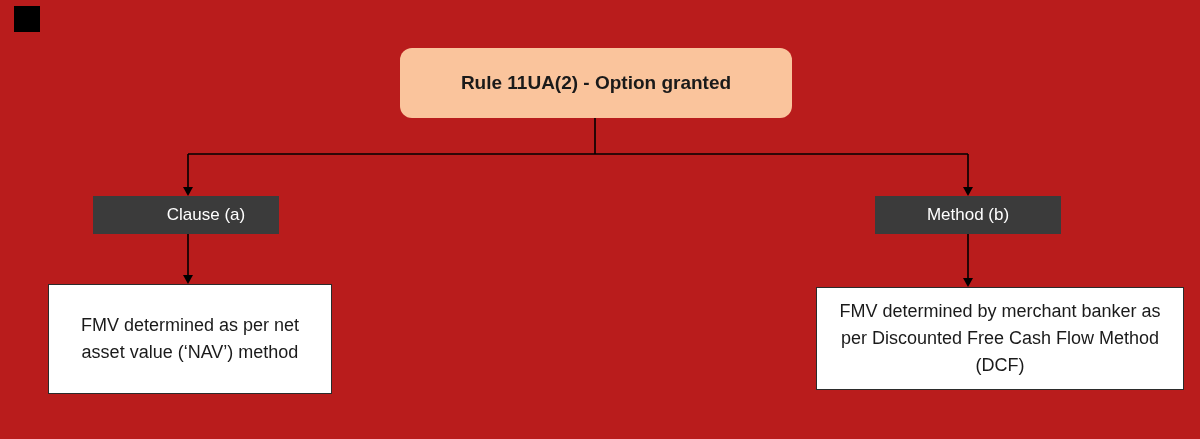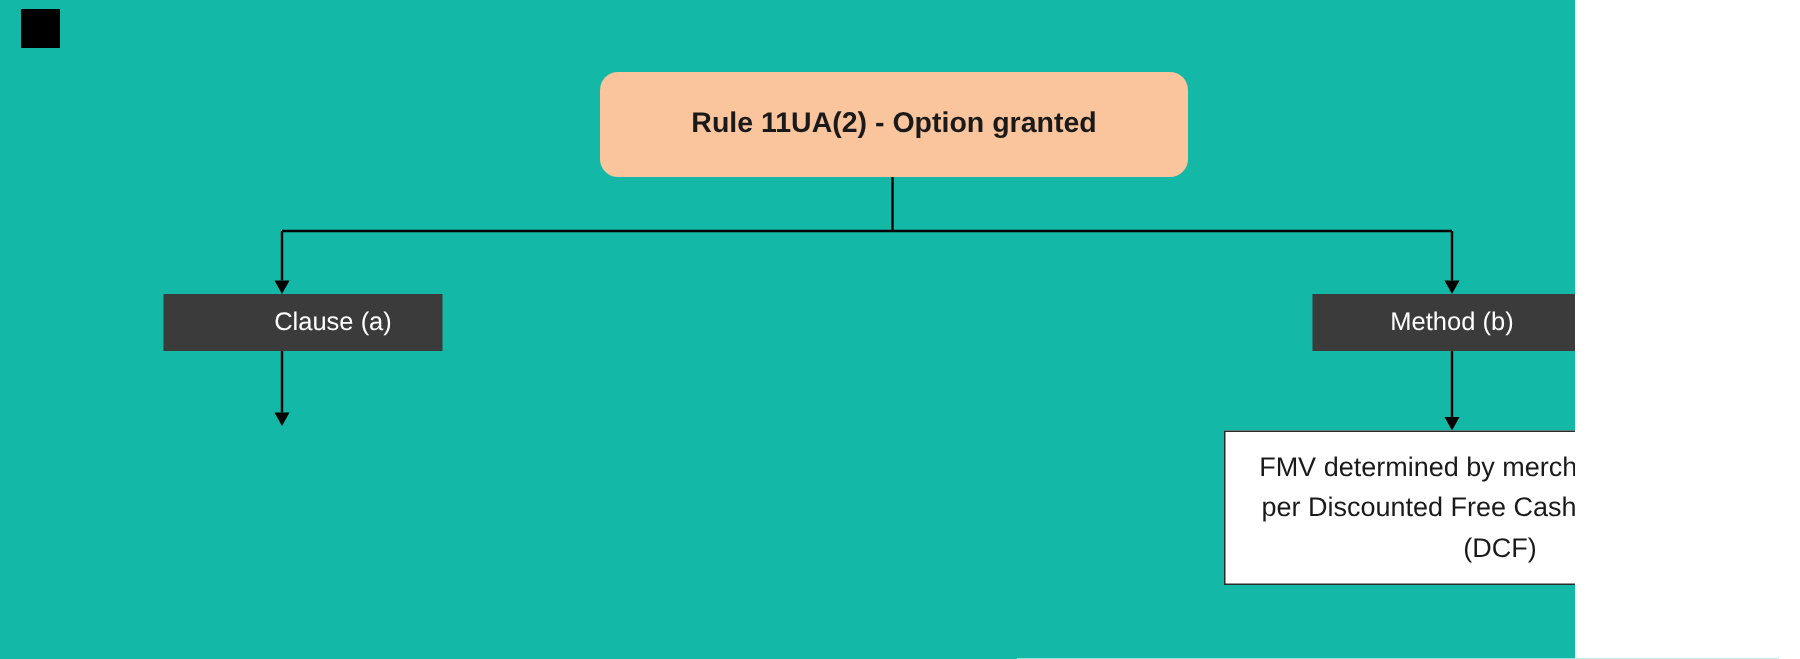--- a/index.html
+++ b/index.html
@@ -3,23 +3,23 @@
 <meta charset="utf-8">
 <style>
   html, body {
     margin: 0;
     padding: 0;
     background: #ffffff;
     font-family: "Liberation Sans", sans-serif;
   }
   .canvas {
     position: relative;
-    width: 1050px;
+    width: 1200px;
     height: 439px;
-    background: #14b8a6;
+    background: #b91c1c;
     overflow: hidden;
   }
   .corner-mark {
     position: absolute;
     left: 14px;
     top: 6px;
     width: 26px;
     height: 26px;
     background: #000000;
   }
@@ -49,21 +49,21 @@
     font-weight: bold;
     font-size: 19px;
     line-height: 1.35;
     color: #1a1a1a;
   }
   .clause-node {
     width: 186px;
     height: 38px;
     font-size: 17px;
   }
-  .clause-a { left: 109px;  top: 196px; padding-left: 40px; }
+  .clause-a { left: 93px;  top: 196px; padding-left: 40px; }
   .clause-b { left: 875px; top: 196px; }
   .desc-node {
     background: #ffffff;
     border: 1px solid #2b2b2b;
     font-size: 18px;
     line-height: 1.5;
     color: #1a1a1a;
     padding: 6px 10px;
   }
   .desc-a { left: 48px;  top: 284px; width: 284px; height: 110px; }
@@ -100,18 +100,21 @@
   </div>
 
   <div class="node clause-node clause-a" style="background: rgb(59, 59, 59); color: rgb(255, 255, 255);">
     <span>Clause (a)</span>
   </div>
 
   <div class="node clause-node clause-b" style="background: rgb(59, 59, 59); color: rgb(255, 255, 255);">
     <span>Method (b)</span>
   </div>
 
+  <div class="node desc-node desc-a">
+    <span>FMV determined as per net asset value (‘NAV’) method</span>
+  </div>
 
   <div class="node desc-node desc-b">
     <span>FMV determined by merchant banker as per Discounted Free Cash Flow Method (DCF)</span>
   </div>
 
 </div>
 
 </body></html>

